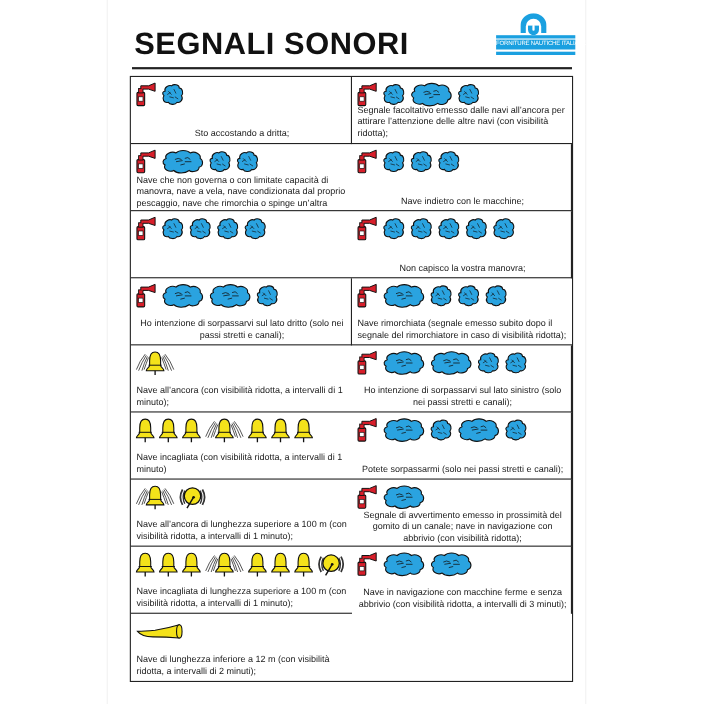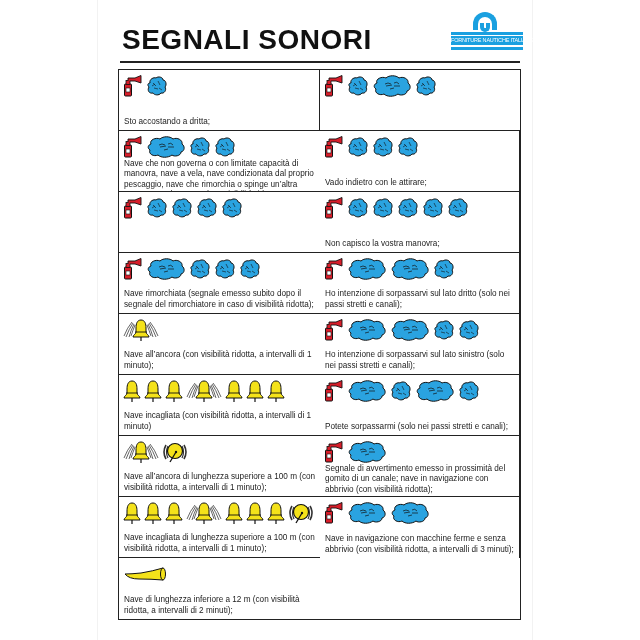--- a/index.html
+++ b/index.html
@@ -8,21 +8,21 @@
   .title { position:absolute; left:122px; top:22px; font-family:"Liberation Sans", sans-serif; font-weight:bold; font-size:28px; letter-spacing:0.5px; color:#111; line-height:36px; }
   .logo { position:absolute; left:451px; top:12px; width:72px; height:44px; }
   .logo-ring { position:absolute; left:22px; top:0px; width:24px; height:18px; border:5px solid #1aa0e0; border-bottom:none; border-radius:16px 16px 0 0; box-sizing:border-box; }
   .logo-ring:after { content:""; position:absolute; left:2px; top:6px; width:10px; height:9px; border:4px solid #1aa0e0; border-top:none; border-radius:0 0 8px 8px; box-sizing:border-box; }
   .logo-bar1 { position:absolute; left:0; top:20px; width:72px; height:3px; background:#1aa0e0; }
   .logo-text { position:absolute; left:0; top:24px; width:72px; height:9px; background:#1aa0e0; color:#fff; font-size:5.5px; line-height:9px; text-align:center; white-space:nowrap; letter-spacing:-0.2px; }
   .logo-bar2 { position:absolute; left:0; top:35px; width:72px; height:3px; background:#1aa0e0; }
   .rule { position:absolute; left:120px; top:61px; width:400px; height:2px; background:#222; }
   .grid { position:absolute; left:118px; top:69px; width:403px; height:551px; border:1.5px solid #222; box-sizing:border-box; display:grid; grid-template-columns: 201px 1fr; grid-template-rows: repeat(9, 1fr); }
   .cell { position:relative; border-bottom:1.5px solid #222; box-sizing:border-box; overflow:hidden; }
-  .cell.left { border-right:1.5px solid #222; }
+  .cell.left { border-right:1.5px solid #222;text-align:center; }
   .cell.last { border-bottom:none; }
   .icons { position:absolute; left:4px; top:3px; height:26px; display:flex; align-items:center; gap:3px; }
   .desc { position:absolute; left:5px; right:3px; bottom:3px; font-size:8.2px; line-height:10.3px; color:#222; }
   .desc.top { top:28px; bottom:auto; }
   .ic { display:inline-block; flex:none; }
 </style>
 </head>
 <body>
 
 <div class="page"></div>
@@ -72,20 +72,21 @@
   <svg class="ic" width="40" height="24" viewBox="0 0 40 24">
     <path d="M5 9 C3 5,10 2,14 4 C17 1,24 1,27 4 C31 2,37 5,36 9 C39 11,39 16,35 17 C35 21,28 22,26 20 C22 23,15 23,12 20 C8 22,2 19,4 15 C1 13,2 10,5 9 Z" fill="#2aa3e0" stroke="#111" stroke-width="1"></path>
     <path d="M13 10 Q16 8 19 10 M14 12 L20 11 M22 9 Q25 7 27 10 M22 12 L28 12 M18 15 L22 14" stroke="#111" stroke-width="0.7" fill="none"></path>
   </svg>
 
   <svg class="ic" width="22" height="22" viewBox="0 0 22 22">
     <path d="M4 8 C3 4,8 2,10 3 C12 1,17 2,17 5 C20 5,21 10,19 12 C21 15,18 19,15 18 C13 21,8 20,7 18 C3 19,1 15,3 12 C1 10,2 8,4 8 Z" fill="#2aa3e0" stroke="#111" stroke-width="1"></path>
     <path d="M7 8 L10 11 M12 6 L14 10 M8 13 L12 14 M13 13 L16 15 M6 11 L9 9" stroke="#111" stroke-width="0.6" fill="none"></path>
   </svg>
 </div>
+      <div class="desc">Segnale facoltativo emesso dalle navi all’ancora per attirare l’attenzione delle altre navi (con visibilità ridotta);</div>
     </div>
     <div class="cell right">
       <div class="icons">
   <svg class="ic" width="20" height="24" viewBox="0 0 20 24">
     <rect x="1.5" y="10" width="7" height="12" rx="1" fill="#d81e2a" stroke="#111" stroke-width="1"></rect>
     <rect x="3" y="14" width="4" height="4" fill="#fff" stroke="#111" stroke-width="0.6"></rect>
     <rect x="3" y="6.5" width="4" height="4" fill="#d81e2a" stroke="#111" stroke-width="0.8"></rect>
     <path d="M5 6.5 L5 4 L12 4 L18 1.5 L18 9 L12 7 L7 7" fill="#d81e2a" stroke="#111" stroke-width="0.9" stroke-linejoin="round"></path>
   </svg>
 
@@ -123,21 +124,21 @@
   <svg class="ic" width="22" height="22" viewBox="0 0 22 22">
     <path d="M4 8 C3 4,8 2,10 3 C12 1,17 2,17 5 C20 5,21 10,19 12 C21 15,18 19,15 18 C13 21,8 20,7 18 C3 19,1 15,3 12 C1 10,2 8,4 8 Z" fill="#2aa3e0" stroke="#111" stroke-width="1"></path>
     <path d="M7 8 L10 11 M12 6 L14 10 M8 13 L12 14 M13 13 L16 15 M6 11 L9 9" stroke="#111" stroke-width="0.6" fill="none"></path>
   </svg>
 
   <svg class="ic" width="22" height="22" viewBox="0 0 22 22">
     <path d="M4 8 C3 4,8 2,10 3 C12 1,17 2,17 5 C20 5,21 10,19 12 C21 15,18 19,15 18 C13 21,8 20,7 18 C3 19,1 15,3 12 C1 10,2 8,4 8 Z" fill="#2aa3e0" stroke="#111" stroke-width="1"></path>
     <path d="M7 8 L10 11 M12 6 L14 10 M8 13 L12 14 M13 13 L16 15 M6 11 L9 9" stroke="#111" stroke-width="0.6" fill="none"></path>
   </svg>
 </div>
-      <div class="desc">Vado indietro con le attirare;</div>
+      <div class="desc">Nave indietro con le macchine;</div>
     </div>
     <div class="cell right">
       <div class="icons">
   <svg class="ic" width="20" height="24" viewBox="0 0 20 24">
     <rect x="1.5" y="10" width="7" height="12" rx="1" fill="#d81e2a" stroke="#111" stroke-width="1"></rect>
     <rect x="3" y="14" width="4" height="4" fill="#fff" stroke="#111" stroke-width="0.6"></rect>
     <rect x="3" y="6.5" width="4" height="4" fill="#d81e2a" stroke="#111" stroke-width="0.8"></rect>
     <path d="M5 6.5 L5 4 L12 4 L18 1.5 L18 9 L12 7 L7 7" fill="#d81e2a" stroke="#111" stroke-width="0.9" stroke-linejoin="round"></path>
   </svg>
 
@@ -191,20 +192,46 @@
     <path d="M7 8 L10 11 M12 6 L14 10 M8 13 L12 14 M13 13 L16 15 M6 11 L9 9" stroke="#111" stroke-width="0.6" fill="none"></path>
   </svg>
 
   <svg class="ic" width="22" height="22" viewBox="0 0 22 22">
     <path d="M4 8 C3 4,8 2,10 3 C12 1,17 2,17 5 C20 5,21 10,19 12 C21 15,18 19,15 18 C13 21,8 20,7 18 C3 19,1 15,3 12 C1 10,2 8,4 8 Z" fill="#2aa3e0" stroke="#111" stroke-width="1"></path>
     <path d="M7 8 L10 11 M12 6 L14 10 M8 13 L12 14 M13 13 L16 15 M6 11 L9 9" stroke="#111" stroke-width="0.6" fill="none"></path>
   </svg>
 </div>
       <div class="desc">Non capisco la vostra manovra;</div>
     </div>
+    <div class="cell left">
+      <div class="icons">
+  <svg class="ic" width="20" height="24" viewBox="0 0 20 24">
+    <rect x="1.5" y="10" width="7" height="12" rx="1" fill="#d81e2a" stroke="#111" stroke-width="1"></rect>
+    <rect x="3" y="14" width="4" height="4" fill="#fff" stroke="#111" stroke-width="0.6"></rect>
+    <rect x="3" y="6.5" width="4" height="4" fill="#d81e2a" stroke="#111" stroke-width="0.8"></rect>
+    <path d="M5 6.5 L5 4 L12 4 L18 1.5 L18 9 L12 7 L7 7" fill="#d81e2a" stroke="#111" stroke-width="0.9" stroke-linejoin="round"></path>
+  </svg>
+
+  <svg class="ic" width="40" height="24" viewBox="0 0 40 24">
+    <path d="M5 9 C3 5,10 2,14 4 C17 1,24 1,27 4 C31 2,37 5,36 9 C39 11,39 16,35 17 C35 21,28 22,26 20 C22 23,15 23,12 20 C8 22,2 19,4 15 C1 13,2 10,5 9 Z" fill="#2aa3e0" stroke="#111" stroke-width="1"></path>
+    <path d="M13 10 Q16 8 19 10 M14 12 L20 11 M22 9 Q25 7 27 10 M22 12 L28 12 M18 15 L22 14" stroke="#111" stroke-width="0.7" fill="none"></path>
+  </svg>
+
+  <svg class="ic" width="40" height="24" viewBox="0 0 40 24">
+    <path d="M5 9 C3 5,10 2,14 4 C17 1,24 1,27 4 C31 2,37 5,36 9 C39 11,39 16,35 17 C35 21,28 22,26 20 C22 23,15 23,12 20 C8 22,2 19,4 15 C1 13,2 10,5 9 Z" fill="#2aa3e0" stroke="#111" stroke-width="1"></path>
+    <path d="M13 10 Q16 8 19 10 M14 12 L20 11 M22 9 Q25 7 27 10 M22 12 L28 12 M18 15 L22 14" stroke="#111" stroke-width="0.7" fill="none"></path>
+  </svg>
+
+  <svg class="ic" width="22" height="22" viewBox="0 0 22 22">
+    <path d="M4 8 C3 4,8 2,10 3 C12 1,17 2,17 5 C20 5,21 10,19 12 C21 15,18 19,15 18 C13 21,8 20,7 18 C3 19,1 15,3 12 C1 10,2 8,4 8 Z" fill="#2aa3e0" stroke="#111" stroke-width="1"></path>
+    <path d="M7 8 L10 11 M12 6 L14 10 M8 13 L12 14 M13 13 L16 15 M6 11 L9 9" stroke="#111" stroke-width="0.6" fill="none"></path>
+  </svg>
+</div>
+      <div class="desc">Ho intenzione di sorpassarvi sul lato dritto (solo nei passi stretti e canali);</div>
+    </div>
     <div class="cell right">
       <div class="icons">
   <svg class="ic" width="20" height="24" viewBox="0 0 20 24">
     <rect x="1.5" y="10" width="7" height="12" rx="1" fill="#d81e2a" stroke="#111" stroke-width="1"></rect>
     <rect x="3" y="14" width="4" height="4" fill="#fff" stroke="#111" stroke-width="0.6"></rect>
     <rect x="3" y="6.5" width="4" height="4" fill="#d81e2a" stroke="#111" stroke-width="0.8"></rect>
     <path d="M5 6.5 L5 4 L12 4 L18 1.5 L18 9 L12 7 L7 7" fill="#d81e2a" stroke="#111" stroke-width="0.9" stroke-linejoin="round"></path>
   </svg>
 
   <svg class="ic" width="40" height="24" viewBox="0 0 40 24">
@@ -221,46 +248,20 @@
     <path d="M4 8 C3 4,8 2,10 3 C12 1,17 2,17 5 C20 5,21 10,19 12 C21 15,18 19,15 18 C13 21,8 20,7 18 C3 19,1 15,3 12 C1 10,2 8,4 8 Z" fill="#2aa3e0" stroke="#111" stroke-width="1"></path>
     <path d="M7 8 L10 11 M12 6 L14 10 M8 13 L12 14 M13 13 L16 15 M6 11 L9 9" stroke="#111" stroke-width="0.6" fill="none"></path>
   </svg>
 
   <svg class="ic" width="22" height="22" viewBox="0 0 22 22">
     <path d="M4 8 C3 4,8 2,10 3 C12 1,17 2,17 5 C20 5,21 10,19 12 C21 15,18 19,15 18 C13 21,8 20,7 18 C3 19,1 15,3 12 C1 10,2 8,4 8 Z" fill="#2aa3e0" stroke="#111" stroke-width="1"></path>
     <path d="M7 8 L10 11 M12 6 L14 10 M8 13 L12 14 M13 13 L16 15 M6 11 L9 9" stroke="#111" stroke-width="0.6" fill="none"></path>
   </svg>
 </div>
       <div class="desc">Nave rimorchiata (segnale emesso subito dopo il segnale del rimorchiatore in caso di visibilità ridotta);</div>
-    </div>
-    <div class="cell left">
-      <div class="icons">
-  <svg class="ic" width="20" height="24" viewBox="0 0 20 24">
-    <rect x="1.5" y="10" width="7" height="12" rx="1" fill="#d81e2a" stroke="#111" stroke-width="1"></rect>
-    <rect x="3" y="14" width="4" height="4" fill="#fff" stroke="#111" stroke-width="0.6"></rect>
-    <rect x="3" y="6.5" width="4" height="4" fill="#d81e2a" stroke="#111" stroke-width="0.8"></rect>
-    <path d="M5 6.5 L5 4 L12 4 L18 1.5 L18 9 L12 7 L7 7" fill="#d81e2a" stroke="#111" stroke-width="0.9" stroke-linejoin="round"></path>
-  </svg>
-
-  <svg class="ic" width="40" height="24" viewBox="0 0 40 24">
-    <path d="M5 9 C3 5,10 2,14 4 C17 1,24 1,27 4 C31 2,37 5,36 9 C39 11,39 16,35 17 C35 21,28 22,26 20 C22 23,15 23,12 20 C8 22,2 19,4 15 C1 13,2 10,5 9 Z" fill="#2aa3e0" stroke="#111" stroke-width="1"></path>
-    <path d="M13 10 Q16 8 19 10 M14 12 L20 11 M22 9 Q25 7 27 10 M22 12 L28 12 M18 15 L22 14" stroke="#111" stroke-width="0.7" fill="none"></path>
-  </svg>
-
-  <svg class="ic" width="40" height="24" viewBox="0 0 40 24">
-    <path d="M5 9 C3 5,10 2,14 4 C17 1,24 1,27 4 C31 2,37 5,36 9 C39 11,39 16,35 17 C35 21,28 22,26 20 C22 23,15 23,12 20 C8 22,2 19,4 15 C1 13,2 10,5 9 Z" fill="#2aa3e0" stroke="#111" stroke-width="1"></path>
-    <path d="M13 10 Q16 8 19 10 M14 12 L20 11 M22 9 Q25 7 27 10 M22 12 L28 12 M18 15 L22 14" stroke="#111" stroke-width="0.7" fill="none"></path>
-  </svg>
-
-  <svg class="ic" width="22" height="22" viewBox="0 0 22 22">
-    <path d="M4 8 C3 4,8 2,10 3 C12 1,17 2,17 5 C20 5,21 10,19 12 C21 15,18 19,15 18 C13 21,8 20,7 18 C3 19,1 15,3 12 C1 10,2 8,4 8 Z" fill="#2aa3e0" stroke="#111" stroke-width="1"></path>
-    <path d="M7 8 L10 11 M12 6 L14 10 M8 13 L12 14 M13 13 L16 15 M6 11 L9 9" stroke="#111" stroke-width="0.6" fill="none"></path>
-  </svg>
-</div>
-      <div class="desc">Ho intenzione di sorpassarvi sul lato dritto (solo nei passi stretti e canali);</div>
     </div>
     <div class="cell right">
       <div class="icons">
   <svg class="ic" width="36" height="24" viewBox="0 0 36 24">
     <g stroke="#222" stroke-width="0.7" fill="none">
       <path d="M9 4 Q4 10 1 18"></path>
             <path d="M10 5 Q6 11 3 19"></path>
             <path d="M11 6 Q8 12 6 19"></path>
             <path d="M12 7 Q10 12 8 18"></path>
       <path d="M27 4 Q32 10 35 18"></path>

